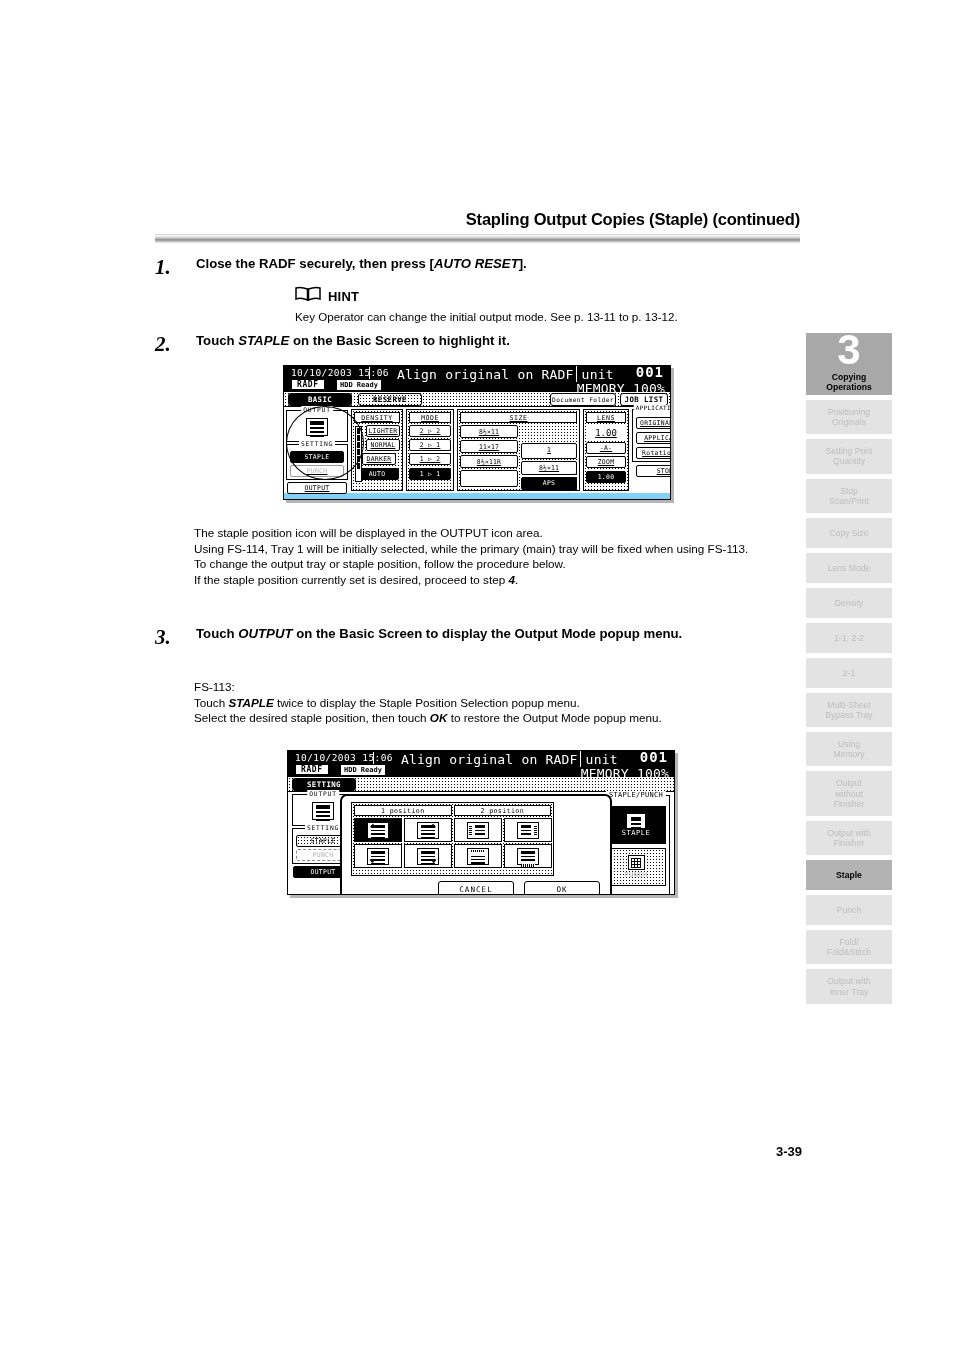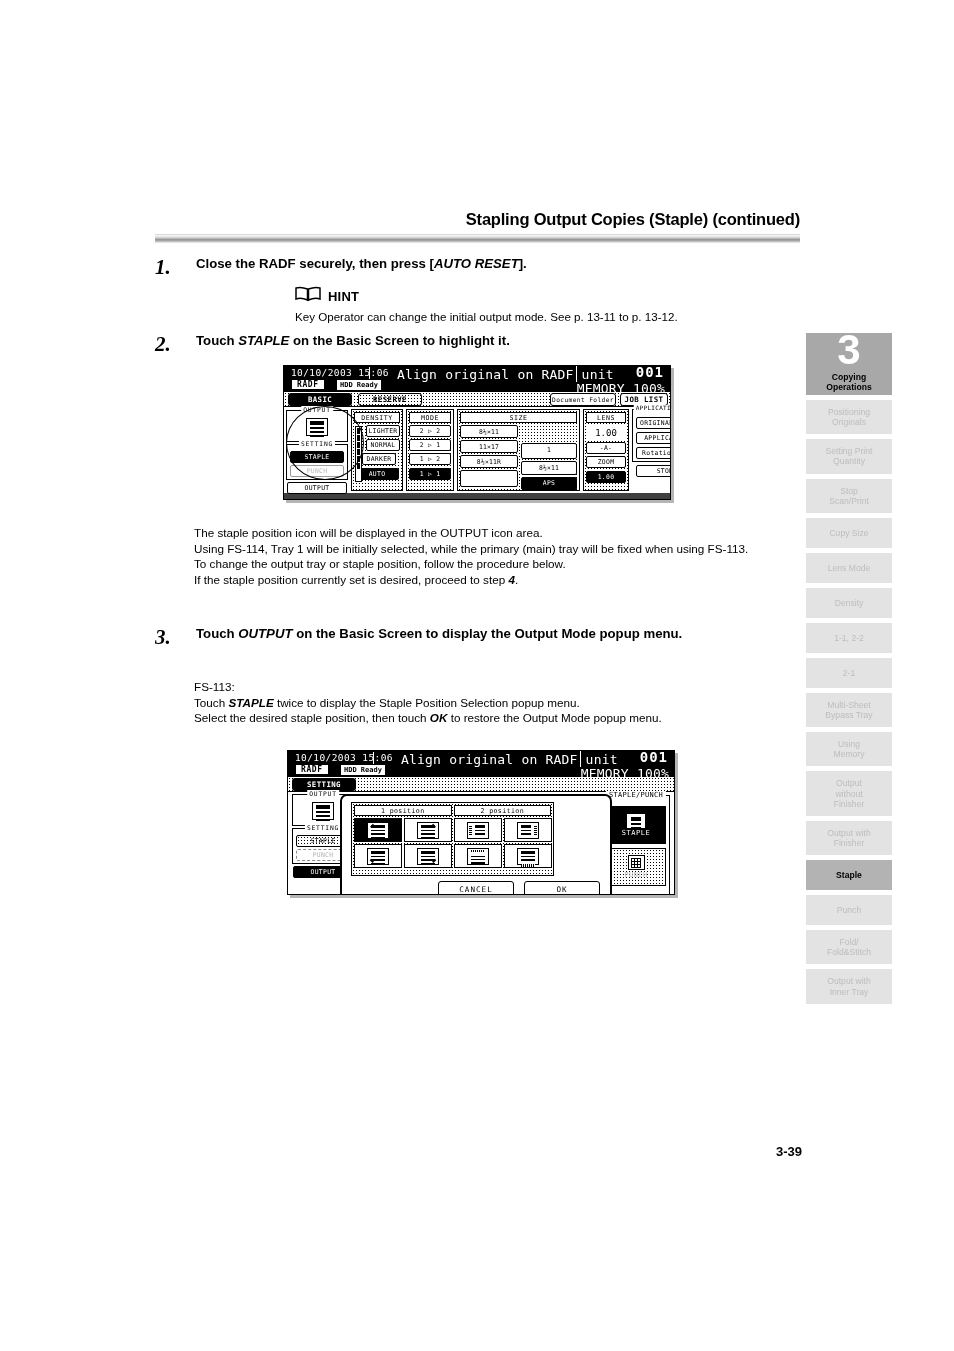--- a/index.html
+++ b/index.html
@@ -52,25 +52,26 @@
   
   .body-par{
     position:absolute;
     font-size:11.7px; line-height:1.33;
   }
   .body-par b{ font-weight:bold; font-style:italic; }
 
   
   .lcd{
     position:absolute;
-    background:#404040;
+    background:#7dd3fc;
     border:1px solid #000;
     box-shadow:3px 3px 0 rgba(120,120,120,0.55);
     font-family:"DejaVu Sans Mono", monospace;
     overflow:hidden;
+    text-decoration:underline;
   }
   .lcd-statusbar{
     height:26px; background:#000; color:#fff;
     position:relative;
   }
   .lcd-time{
     position:absolute; left:7px; top:1px;
     font-size:9.5px; letter-spacing:0.4px;
   }
   .lcd-sep{

